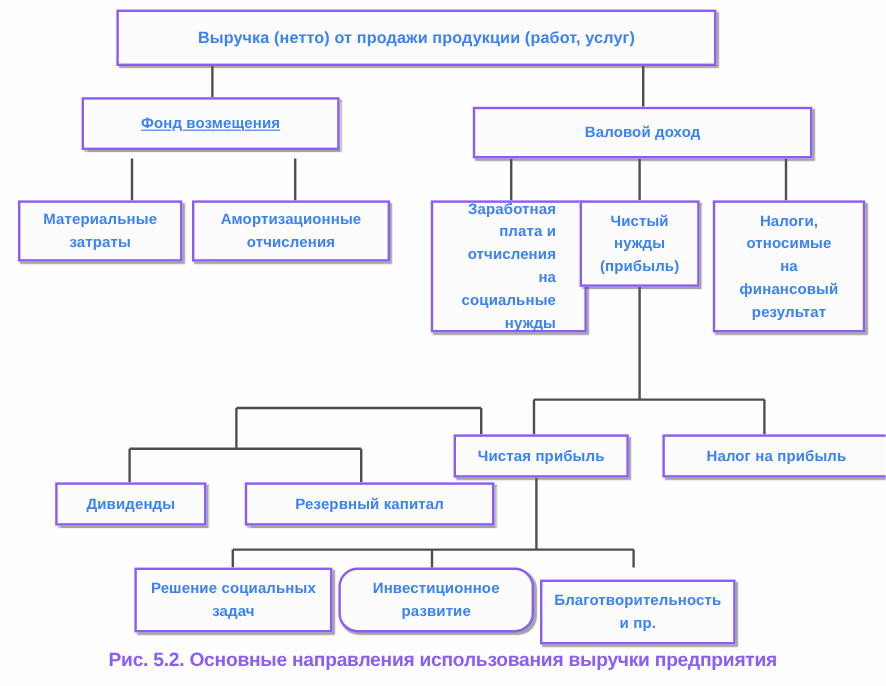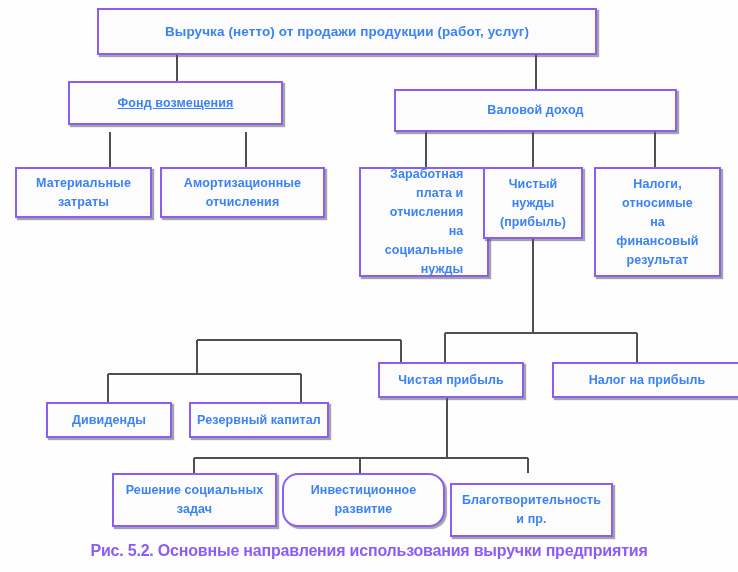--- a/index.html
+++ b/index.html
@@ -41,21 +41,21 @@
   #n-fond         { left: 68px;  top: 81px;  width: 215px; height: 44px; text-decoration: underline; }
   #n-valovoy      { left: 394px; top: 89px;  width: 283px; height: 43px; }
   #n-material     { left: 15px;  top: 167px; width: 137px; height: 51px; }
   #n-amort        { left: 160px; top: 167px; width: 165px; height: 51px; }
   #n-zarplata     { left: 359px; top: 167px; width: 130px; height: 110px; text-align: right; }
   #n-chisty       { left: 483px; top: 167px; width: 100px; height: 72px; }
   #n-nalogi       { left: 594px; top: 167px; width: 127px; height: 110px; }
   #n-netprofit    { left: 378px; top: 362px; width: 146px; height: 36px; }
   #n-nalogpribyl  { left: 552px; top: 362px; width: 190px; height: 36px; }
   #n-dividendy    { left: 46px;  top: 402px; width: 126px; height: 36px; }
-  #n-rezerv       { left: 189px; top: 402px; width: 140px; height: 36px; }
+  #n-rezerv       { left: 204px; top: 402px; width: 208px; height: 36px; }
   #n-social       { left: 112px; top: 473px; width: 165px; height: 54px; }
   #n-invest       { left: 282px; top: 473px; width: 163px; height: 54px; border-radius: 16px; }
   #n-blago        { left: 450px; top: 473px; width: 163px; height: 54px; margin-top: 10px; }
   #caption {
     position: absolute;
     left: 0; top: 542px;
     width: 738px;
     text-align: center;
     font-weight: 700;
     font-size: 16px;

